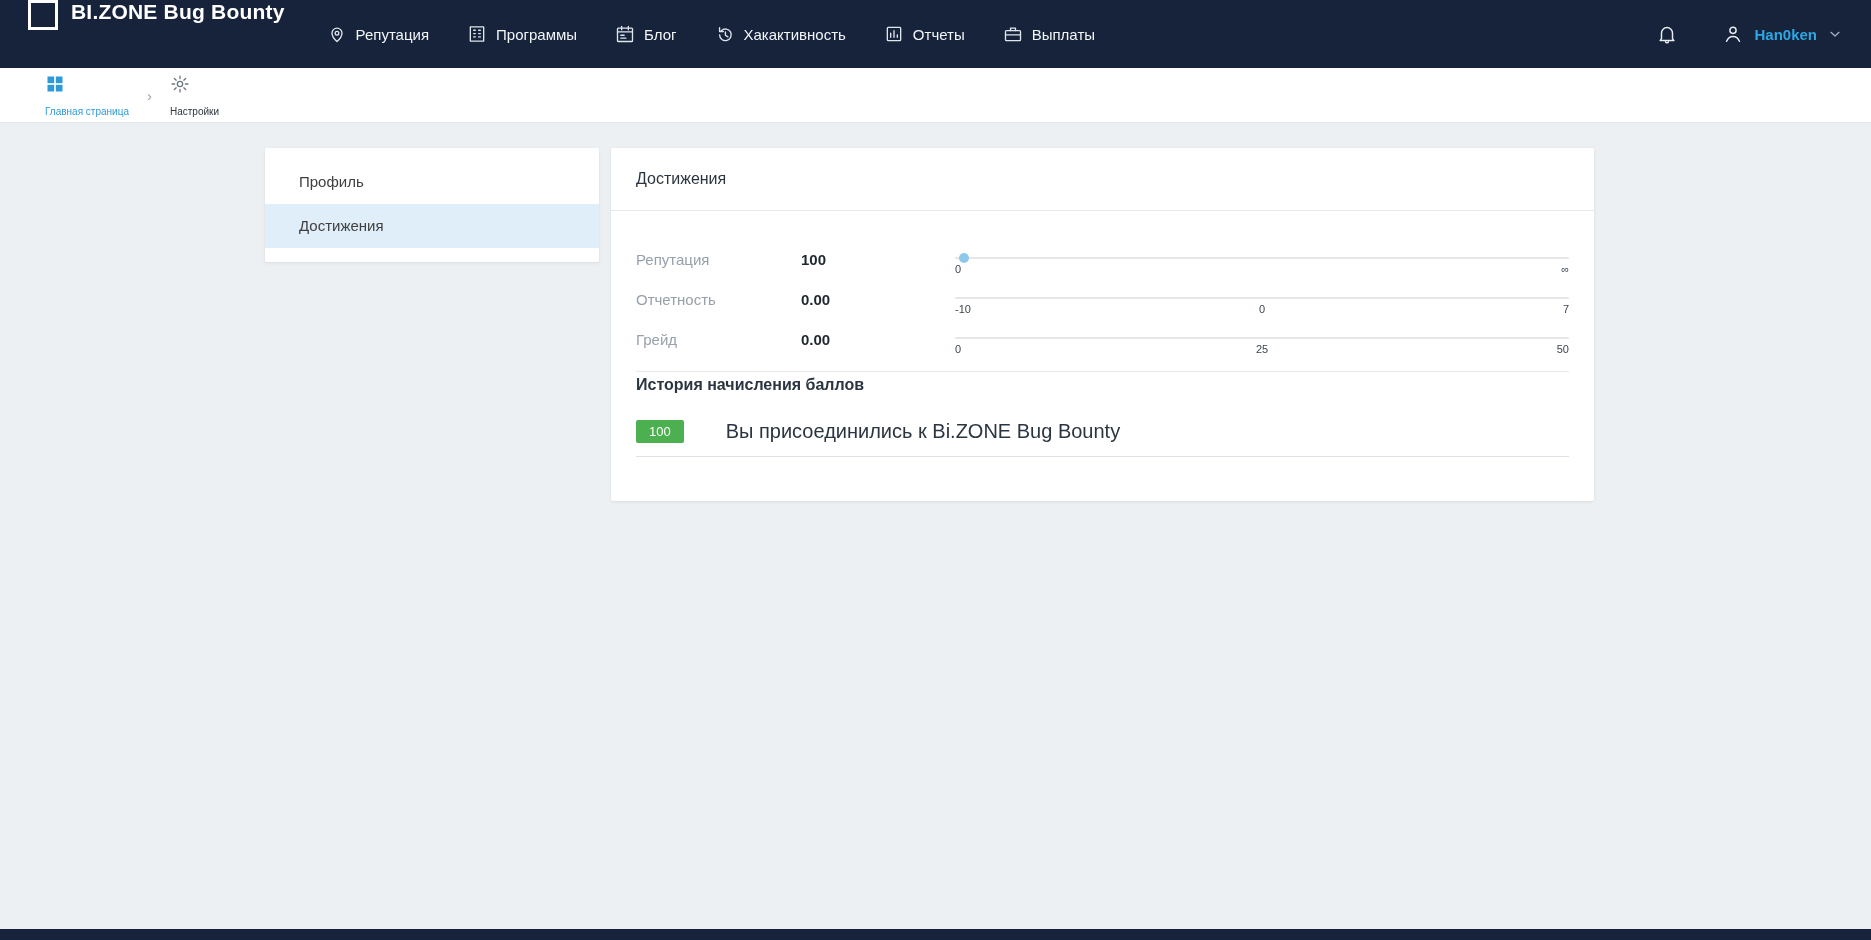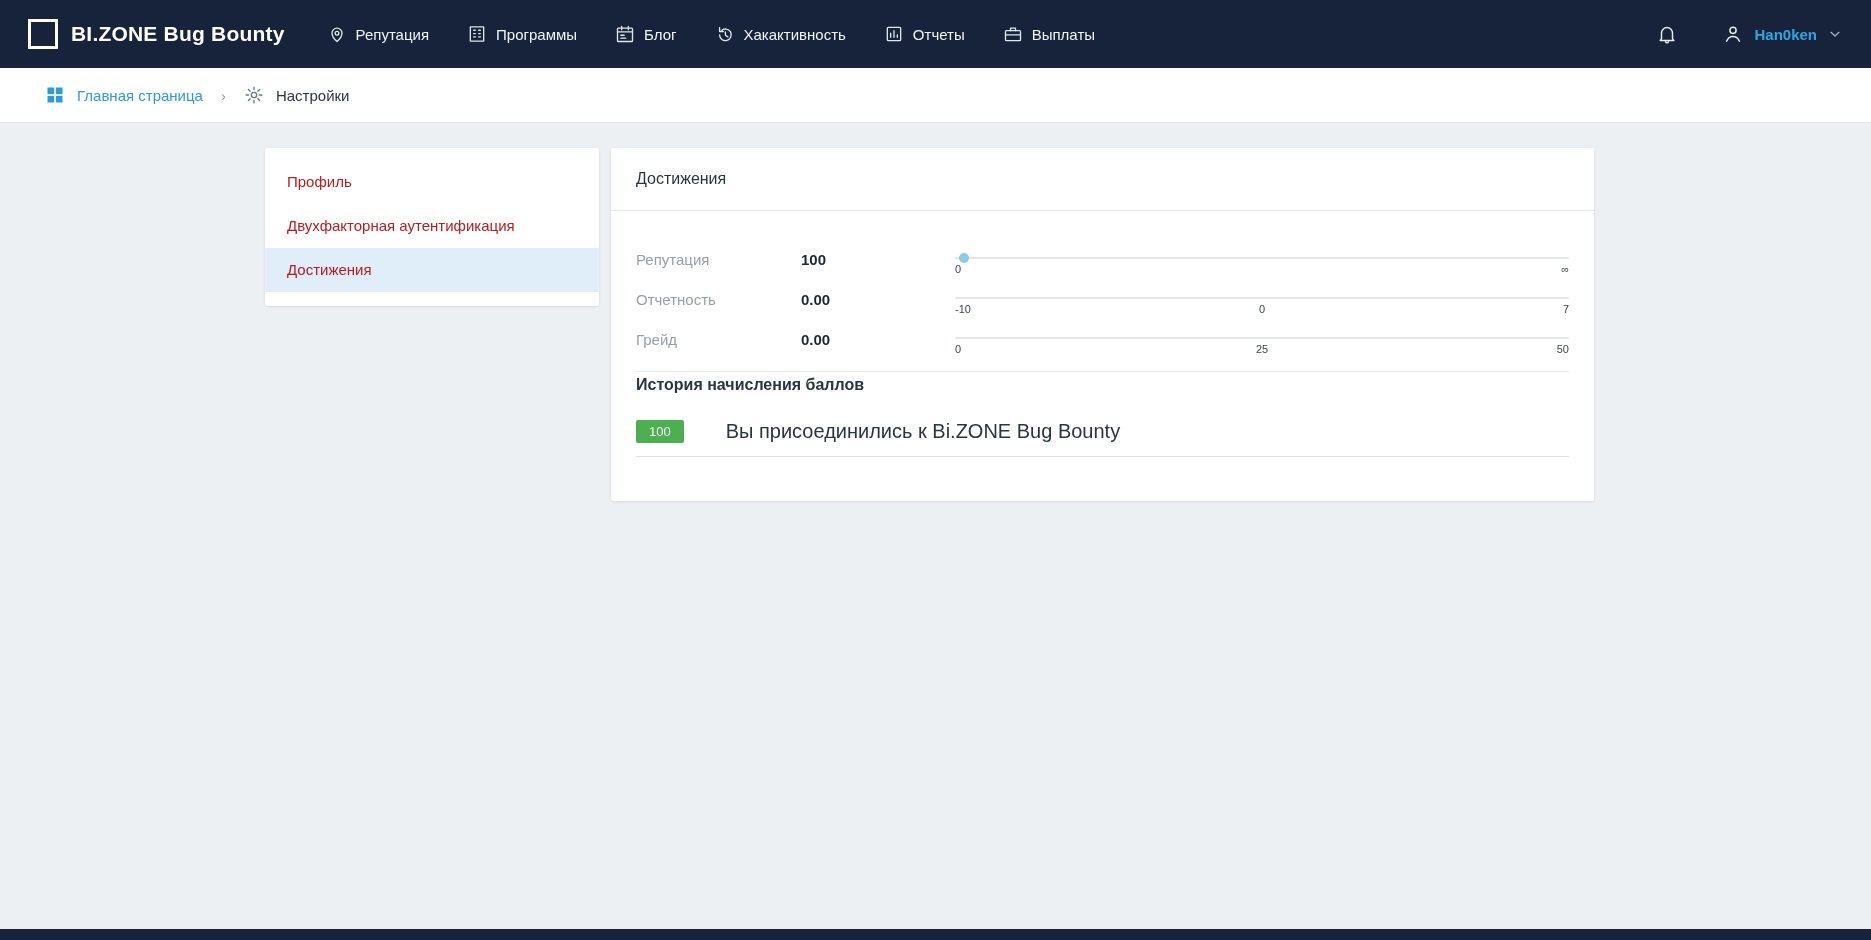--- a/index.html
+++ b/index.html
@@ -6,21 +6,21 @@
   html,body { width:1871px; height:940px; overflow:hidden; }
   body {
     font-family:"Liberation Sans", sans-serif;
     background:#edf0f3;
     color:#2c3640;
   }
   svg { display:block; fill:none; stroke:currentColor; stroke-width:1.6; stroke-linecap:round; stroke-linejoin:round; }
 
   
   .topnav {
-    height:68px; background:#16233a; display:flex; align-items:center;
+    height:68px; background:#16233a; display:flex; 
     padding:0 28px; color:#eef2f7;
   }
   .logo-box {
     width:30px; height:30px; border:3px solid #ffffff; margin-right:13px; flex:0 0 auto;
   }
   .brand { font-size:21px; font-weight:bold; color:#ffffff; letter-spacing:.2px; white-space:nowrap; }
   .nav-items { display:flex; align-items:center; gap:38px; margin-left:42px; }
   .nav-item { display:flex; align-items:center; gap:9px; font-size:15px; color:#f2f5f9; cursor:pointer; white-space:nowrap; }
   .nav-item svg { width:20px; height:20px; color:#dfe6ee; }
   .topnav-right { margin-left:auto; display:flex; align-items:center; gap:44px; }
@@ -29,36 +29,36 @@
   .user-menu { display:flex; align-items:center; gap:10px; cursor:pointer; }
   .user-menu .uicon svg { width:22px; height:22px; color:#e8edf3; }
   .username { color:#2da7e4; font-size:15px;font-weight:bold; }
   .user-menu .chev svg { width:16px; height:16px; color:#9fb0c4; stroke-width:2; }
 
   
   .breadcrumb-bar {
     height:55px; background:#ffffff; border-bottom:1px solid #e4e7eb;
     display:flex; align-items:center; padding:0 45px; gap:14px;
   }
-  .crumb { display:flex; align-items:center; gap:12px; font-size:15px; }
+  .crumb { display:flex; gap:12px; font-size:10px;flex-direction:column; }
   .crumb-home { color:#2e9bd6; cursor:pointer; }
   .crumb-home svg { width:20px; height:20px; stroke:none; fill:#2e9bd6; }
   .crumb-sep { color:#9aa3ad; font-size:15px; padding:0 4px; }
   .crumb-current { color:#2c3640; }
   .crumb-current svg { width:20px; height:20px; color:#6b7683; }
 
   
   .content { position:relative; height:806px; }
   .card { background:#ffffff; border-radius:2px; box-shadow:0 1px 3px rgba(20,35,60,.10); }
 
   .settings-sidebar {
     position:absolute; left:265px; top:25px; width:334px; padding:12px 0 14px;
   }
   .side-item {
-    padding:12px 22px; font-size:15px; color:#b91c1c; cursor:pointer; line-height:20px;
+    padding:12px 34px; font-size:15px; color:#404040; cursor:pointer; line-height:20px;
   }
   .side-item.active { background:#dfeef8; }
 
   .achv-card {
     position:absolute; left:611px; top:25px; width:983px; height:353px;
   }
   .card-header {
     height:63px; display:flex; align-items:center; padding:0 25px;
     border-bottom:1px solid #e6e9ec; font-size:16px; color:#2b3540;
   }
@@ -202,21 +202,20 @@
         </svg>
     </span>
     <span>Настройки</span>
   </div>
 </div>
 
 <div class="content">
 
   <div class="card settings-sidebar">
     <div class="side-item">Профиль</div>
-    <div class="side-item">Двухфакторная аутентификация</div>
     <div class="side-item active">Достижения</div>
   </div>
 
   <div class="card achv-card">
     <div class="card-header">Достижения</div>
 
     <div class="metrics">
 
       <div class="metric-row">
         <div class="metric-label">Репутация</div>

